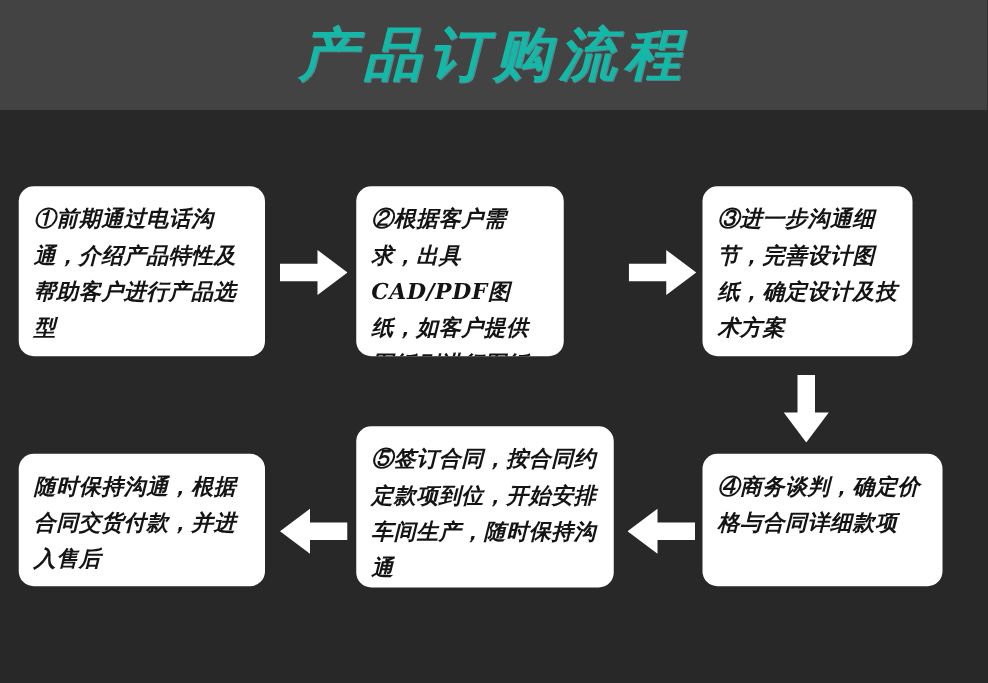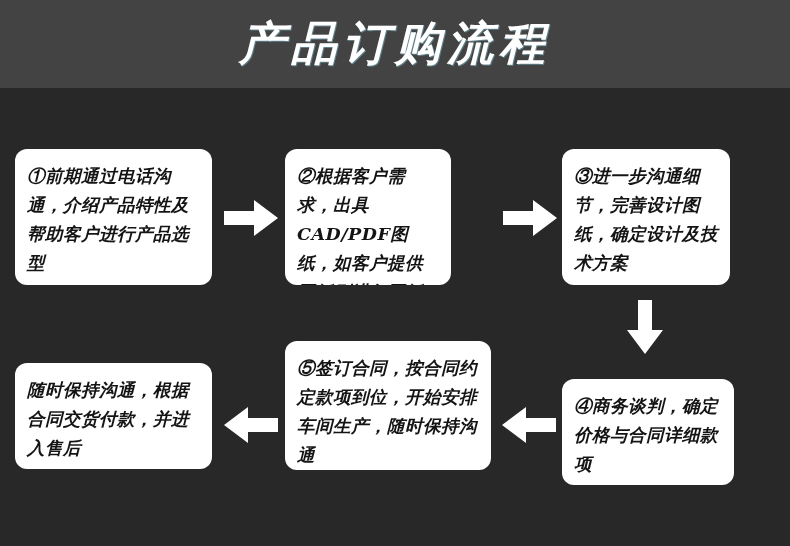--- a/index.html
+++ b/index.html
@@ -32,21 +32,21 @@
   }
   #page-title {
     position: absolute;
     left: 0;
     top: 0;
     width: 790px;
     height: 88px;
     display: flex;
     align-items: center;
     justify-content: center;
-    color: #ffffff;
+    color: #14b8a6;
     font-family: "DejaVu Serif", "Liberation Serif", serif;
     font-size: 46px;
     font-weight: bold;
     font-style: italic;
     letter-spacing: 6px;
     text-shadow: 1px 1px 0 rgba(120,190,210,.5);
     white-space: nowrap;
     border-radius: 27px;
   }
 
@@ -70,21 +70,21 @@
     display: block;
   }
 
   
   #box-1 { left: 15px;  top: 149px; width: 197px; height: 136px; }
   #box-2 { left: 285px; top: 149px; width: 166px; height: 136px; }
   #box-3 { left: 562px; top: 149px; width: 168px; height: 136px; }
   
   #box-6 { left: 15px;  top: 363px; width: 197px; height: 106px; }
   #box-5 { left: 285px; top: 341px; width: 206px; height: 129px; }
-  #box-4 { left: 562px; top: 363px; width: 172px; height: 106px; margin-top: 16px; }
+  #box-4 { left: 562px; top: 363px; width: 192px; height: 106px; }
 
   
   .arrow {
     position: absolute;
   }
   .arrow svg { display: block; }
 
   #arrow-1-2 { left: 224px; top: 198px; }
   #arrow-2-3 { left: 503px; top: 198px; }
   #arrow-3-4 { left: 625px; top: 300px; }

